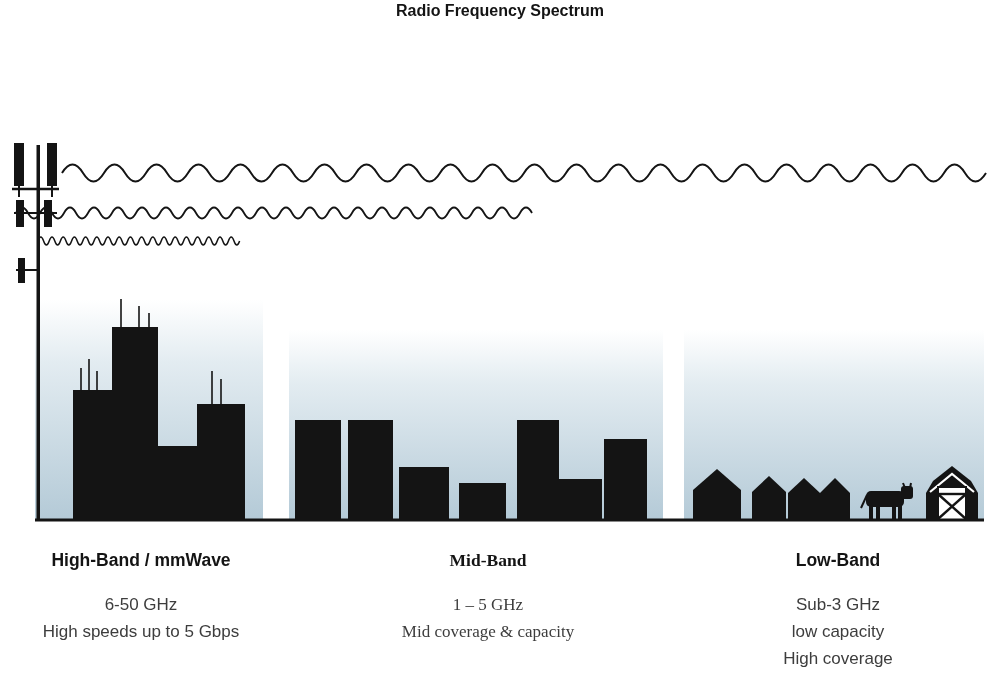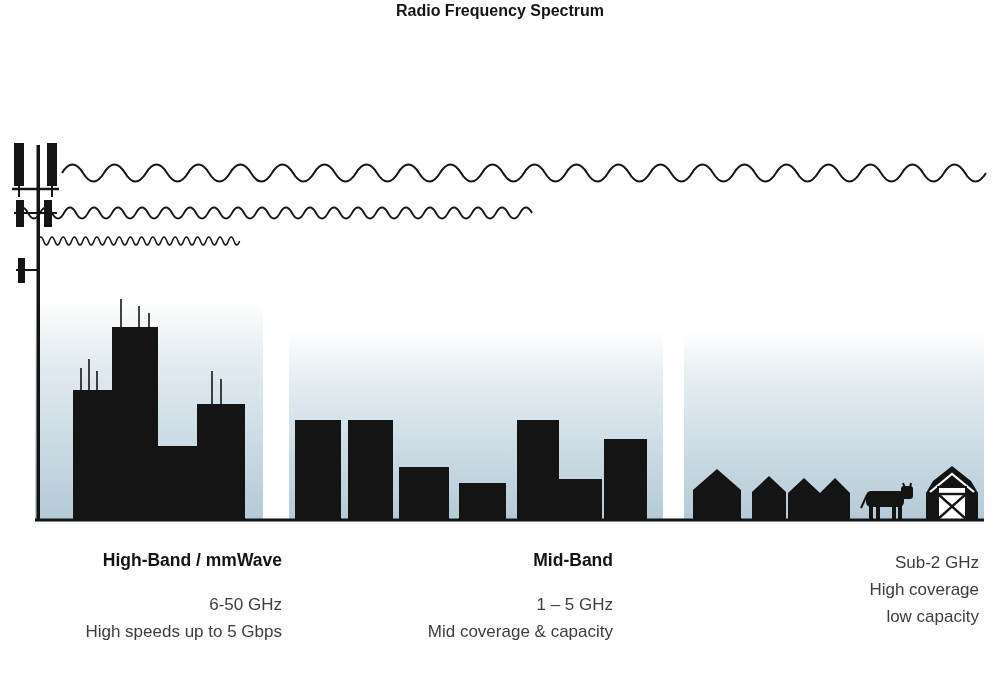--- a/index.html
+++ b/index.html
@@ -18,29 +18,29 @@
     text-align:center;font-size:16px;font-weight:700;color:var(--ink);
   }
   .scene{position:absolute;top:0;left:0;}
   .ink{fill:var(--ink);}
   .sline{stroke:var(--ink);fill:none;}
   .wline{stroke:#ffffff;fill:none;}
   .stop-white{stop-color:#ffffff;}
   .stop-milk{stop-color:var(--sky-mid);}
   .stop-sky{stop-color:var(--sky-bottom);}
   .caption{
-    position:absolute;top:549px;text-align:right;
+    position:absolute;top:549px;text-align:center;
     color:var(--text);font-size:17px;line-height:27px;
   }
   .band-label{
     font-weight:700;color:var(--ink);font-size:17.5px;
     line-height:22px;margin-bottom:20px;
   }
   .cap-high{left:0;width:282px;}
-  .cap-mid{left:331px;width:282px;}
+  .cap-mid{left:347px;width:282px;font-family:Liberation Serif, serif;}
   .cap-low{left:697px;width:282px;}
 </style>
 </head>
 <body>
 
 <div class="stage">
 
   <h1 class="title">Radio Frequency Spectrum</h1>
 
   <svg class="scene" width="1000" height="700" viewBox="0 0 1000 700" aria-hidden="true">
@@ -139,18 +139,19 @@
     <div class="band-line">High speeds up to 5 Gbps</div>
   </div>
 
   <div class="caption cap-mid">
     <div class="band-label">Mid-Band</div>
     <div class="band-line">1 – 5 GHz</div>
     <div class="band-line">Mid coverage &amp; capacity</div>
   </div>
 
   <div class="caption cap-low">
-    <div class="band-line">Sub-2 GHz</div>
+    <div class="band-label">Low-Band</div>
+    <div class="band-line">Sub-3 GHz</div>
+    <div class="band-line">low capacity</div>
     <div class="band-line">High coverage</div>
-    <div class="band-line">low capacity</div>
   </div>
 
 </div>
 
 </body></html>

